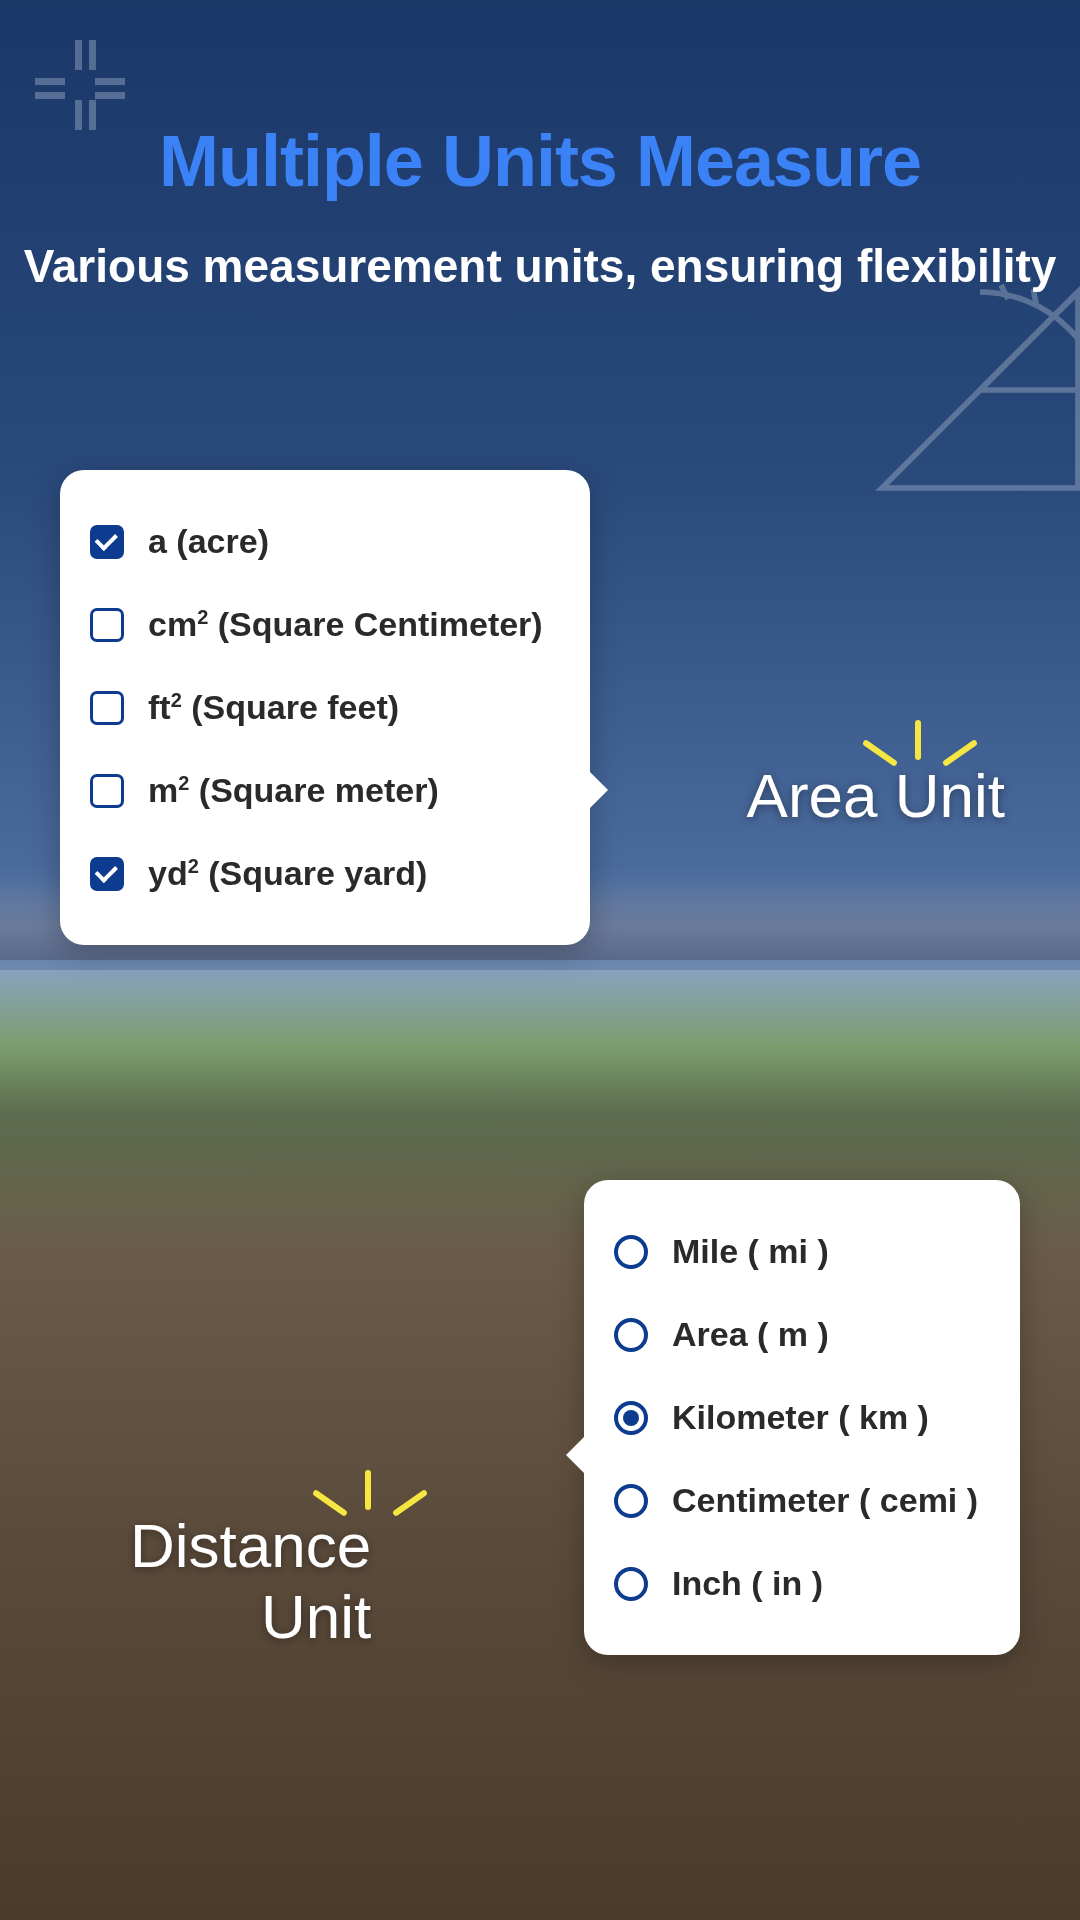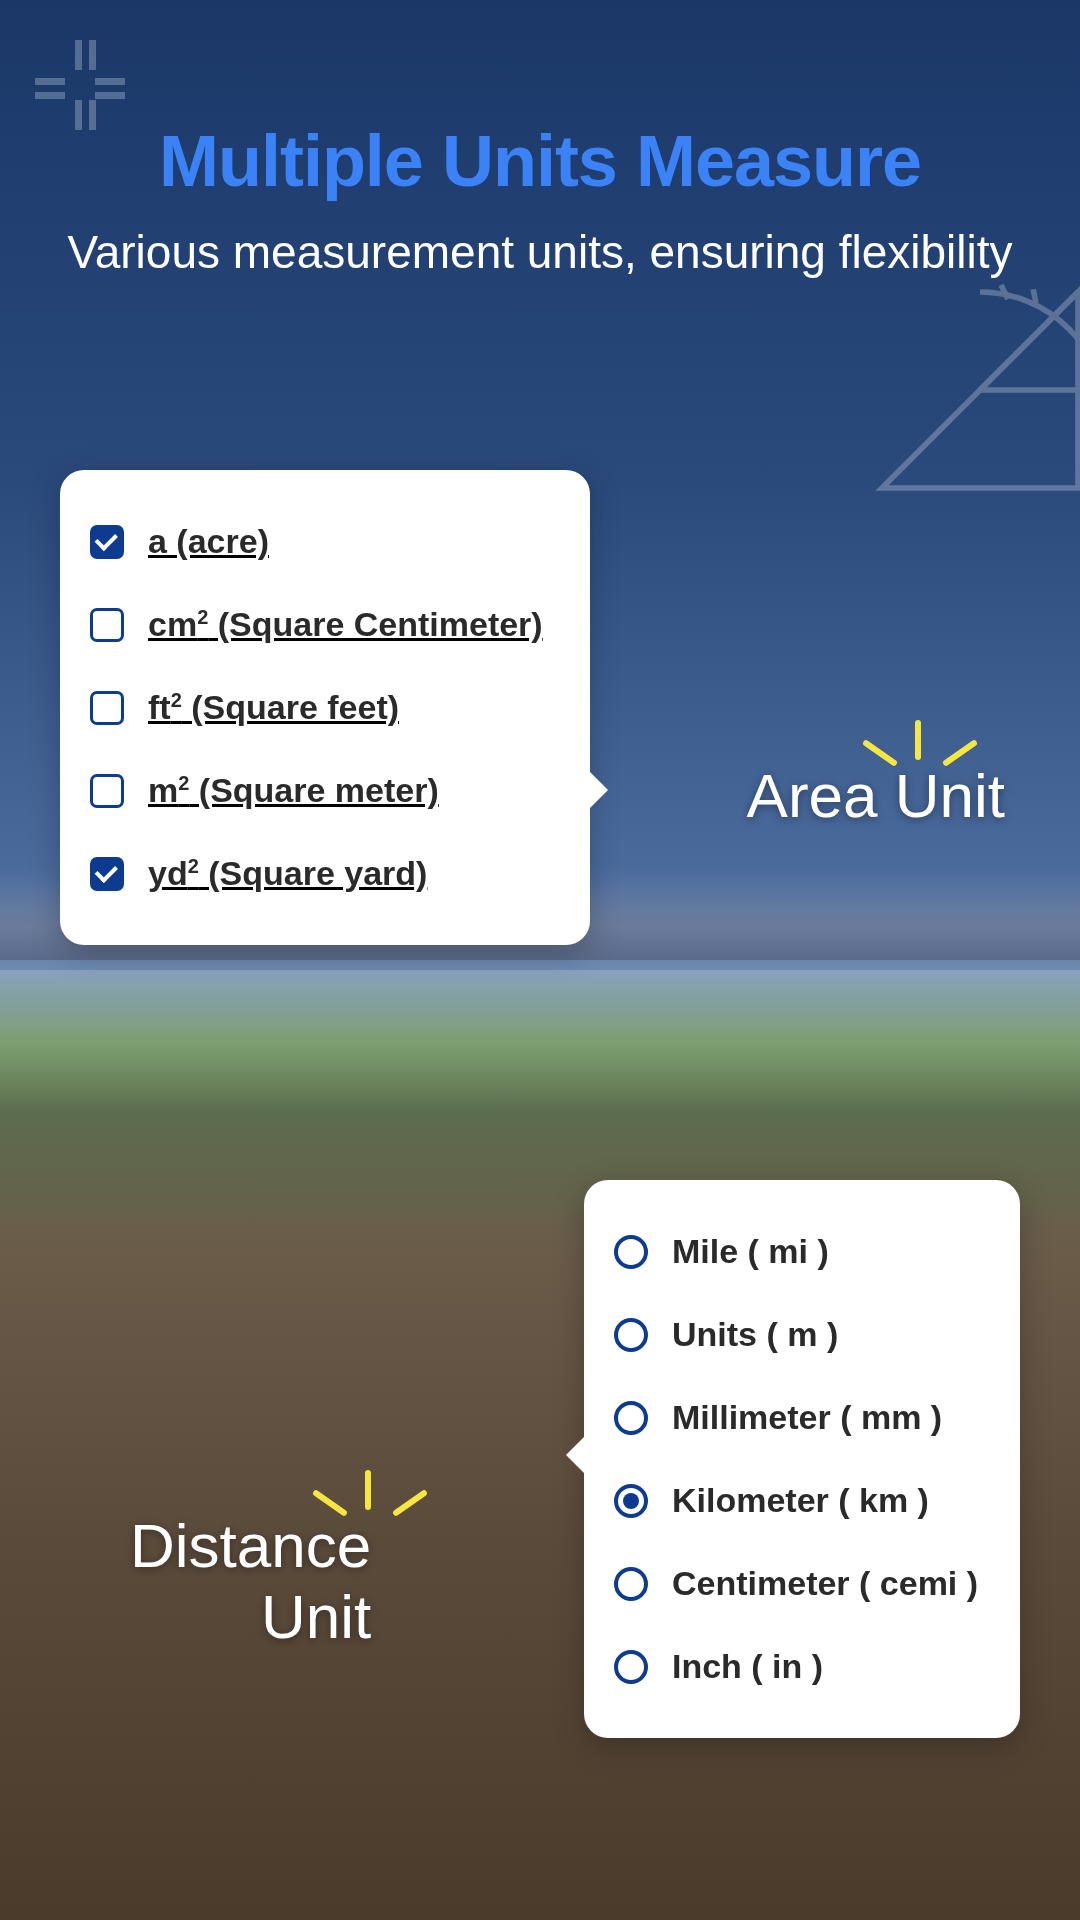--- a/index.html
+++ b/index.html
@@ -98,39 +98,38 @@
     color: #3b82f6;
     font-size: 72px;
     font-weight: 800;
     text-align: center;
     letter-spacing: -1px;
   }
   
   .subtitle {
     color: #fff;
     font-size: 46px;
-    font-weight: 400;
+    font-weight: 700;
     text-align: center;
-    margin-top: 21px;
+    margin-top: 35px;
     line-height: 1.3;
   }
   
   .card {
     background: #fff;
     border-radius: 24px;
     box-shadow: 0 8px 30px rgba(0,0,0,0.25);
     padding: 30px 30px;
     position: absolute;
   }
   
   .card-area {
     top: 470px;
     left: 60px;
     width: 530px;
-    text-decoration: underline;
   }
   
   .card-distance {
     top: 1180px;
     right: 60px;
     width: 436px;
   }
   
   .option-row {
     display: flex;
@@ -343,25 +342,21 @@
 
 <div class="card card-distance">
   <div class="card-pointer"></div>
   <div id="distance-list">
       <div class="option-row">
         <div class="radio"></div>
         <span class="option-label">Mile  ( mi )</span>
       </div>
       <div class="option-row">
         <div class="radio"></div>
-        <span class="option-label">Units  ( m )</span>
-      </div>
-      <div class="option-row">
-        <div class="radio"></div>
-        <span class="option-label">Millimeter ( mm )</span>
+        <span class="option-label">Area  ( m )</span>
       </div>
       <div class="option-row">
         <div class="radio selected"></div>
         <span class="option-label">Kilometer  ( km )</span>
       </div>
       <div class="option-row">
         <div class="radio"></div>
         <span class="option-label">Centimeter ( cemi )</span>
       </div>
       <div class="option-row">

